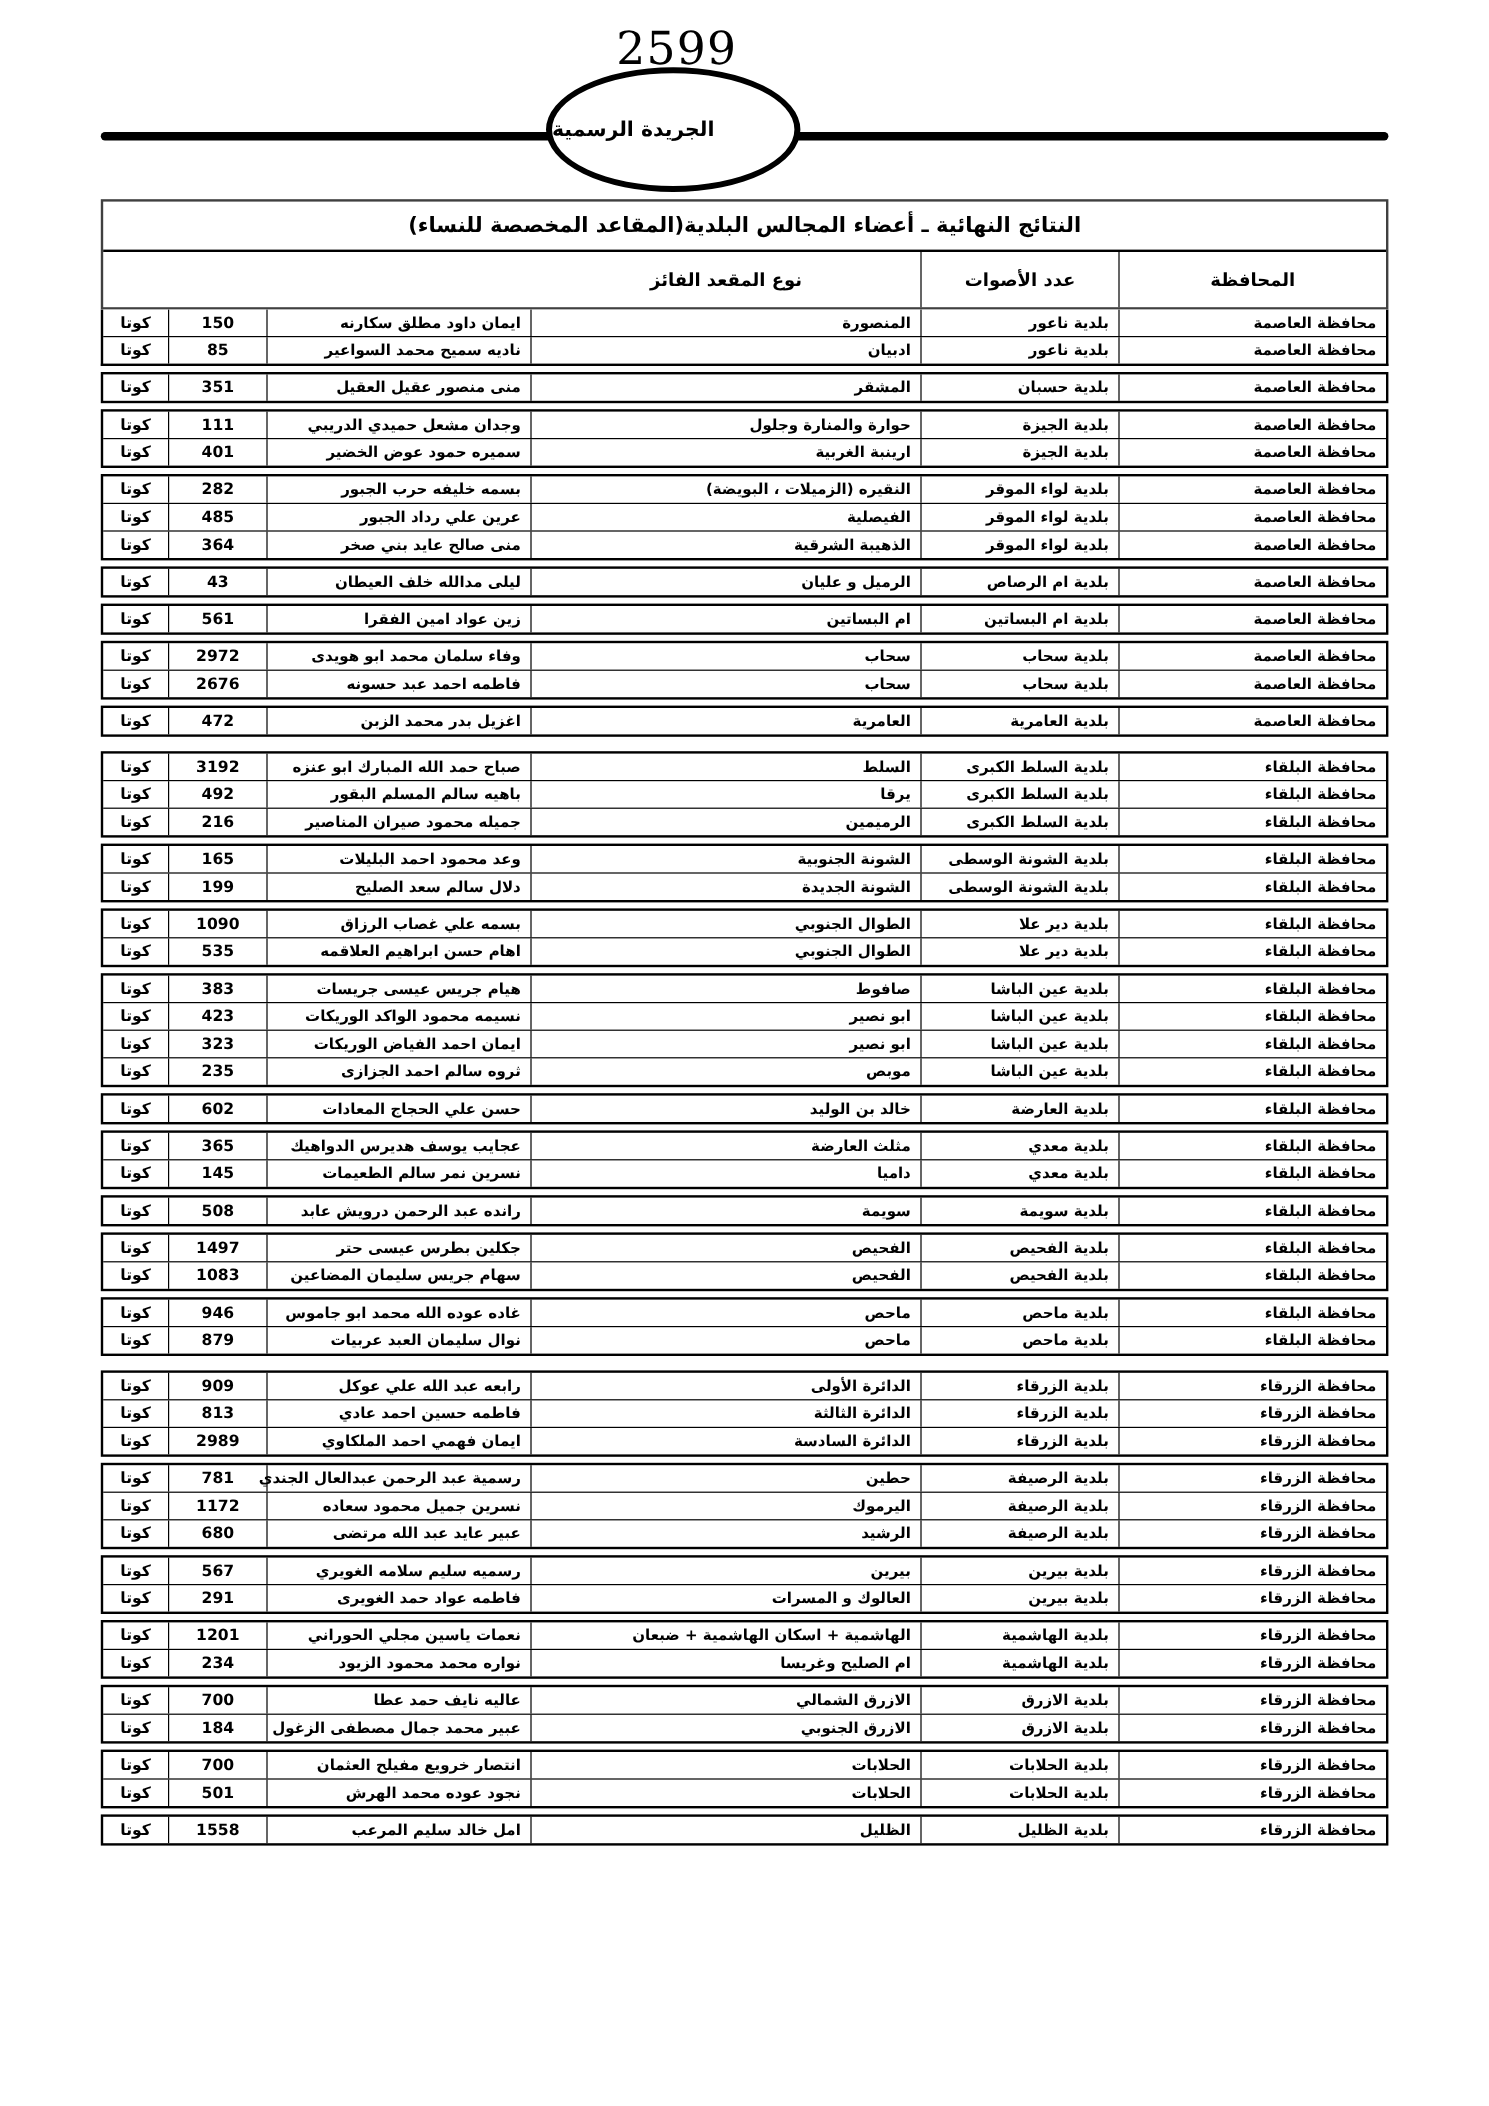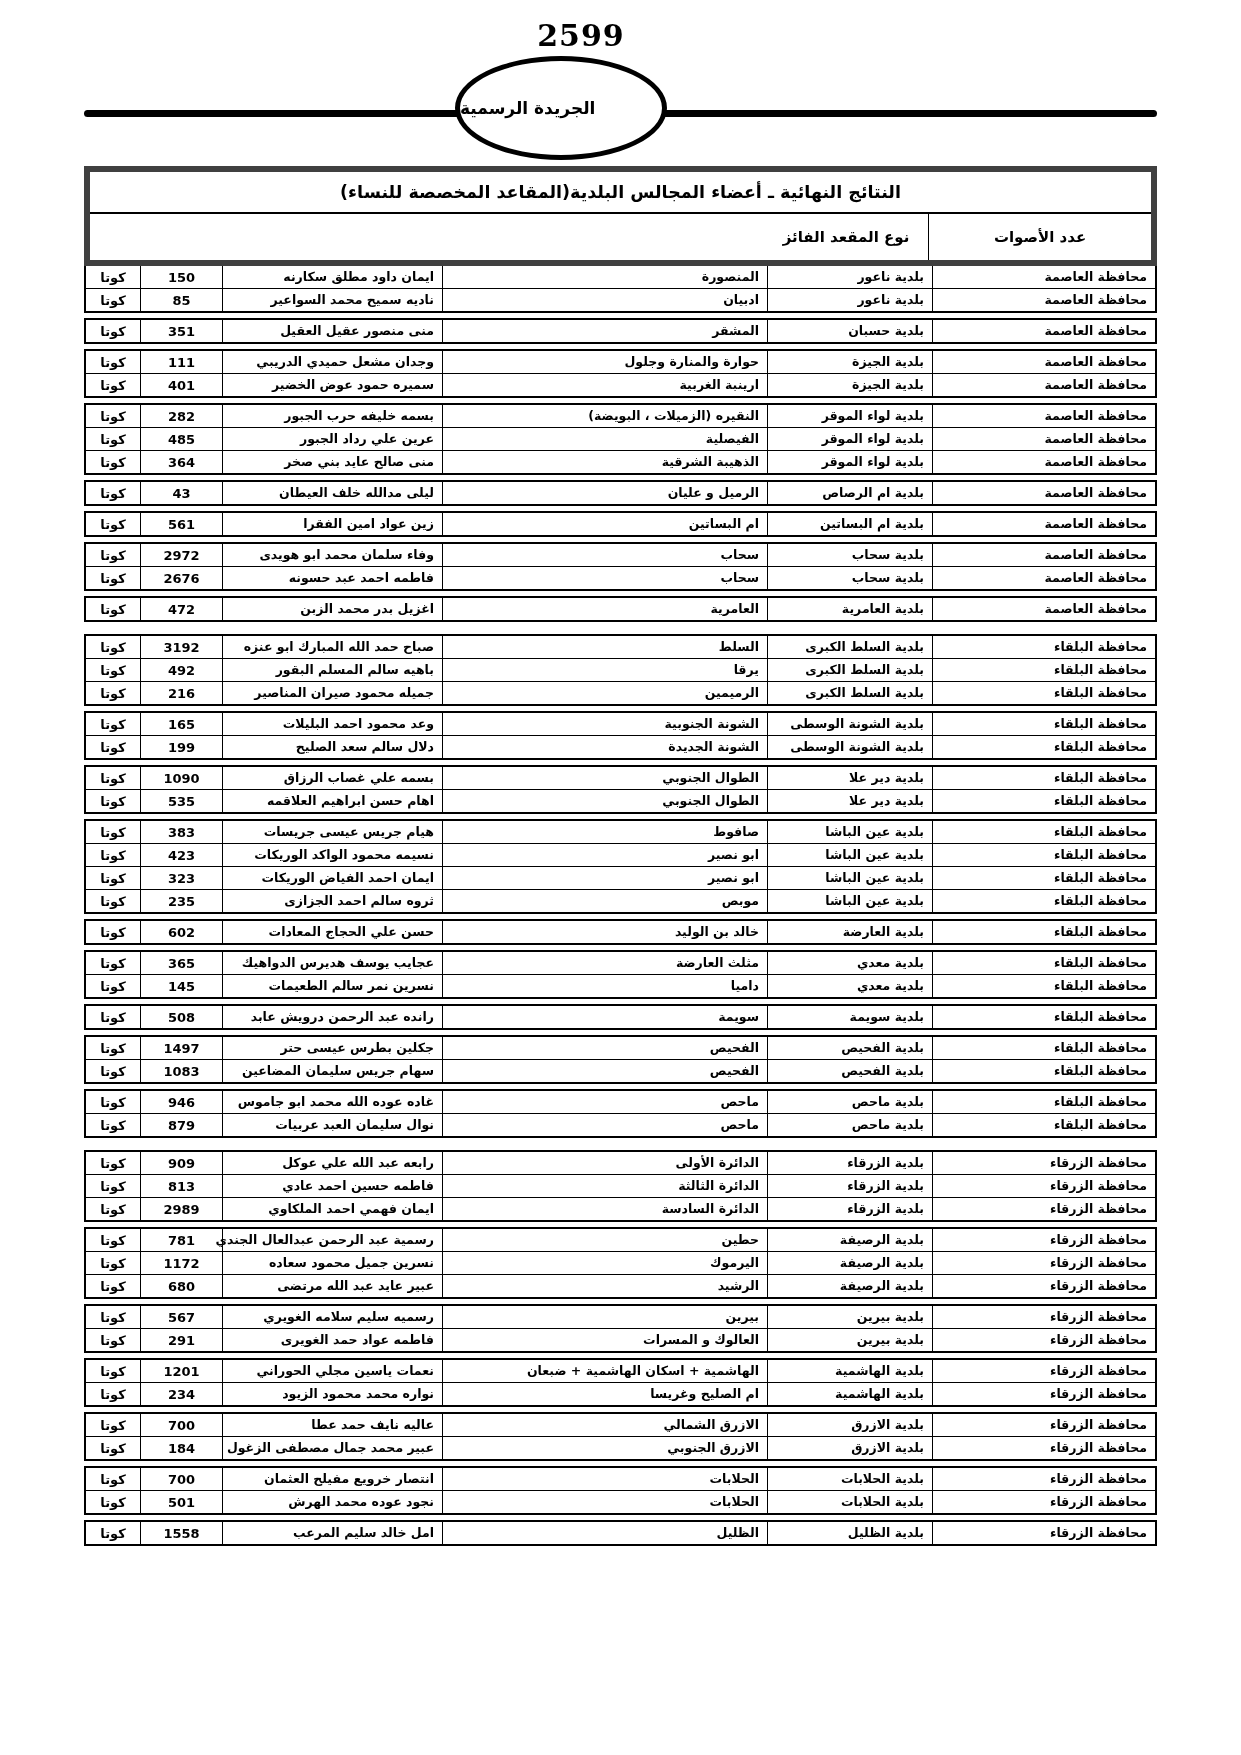--- a/index.html
+++ b/index.html
@@ -2,33 +2,33 @@
 <html lang="ar"><head>
 <meta charset="utf-8">
 <style>
   * { box-sizing: border-box; }
   html, body { margin: 0; padding: 0; background: #ffffff; }
   body { font-family: "DejaVu Sans", sans-serif; color: #000; }
   .page { position: relative; width: 1241px; height: 1755px; background: #fff; overflow: hidden; }
   .content { position: absolute; top: 0; left: 84px; width: 1073px; height: 100%; }
 
   .page-number {
-    position: absolute; top: 18px; left: 497px; transform: translateX(-50%);
-    font-family: "DejaVu Serif", serif; font-weight: bold; font-size: 30px; letter-spacing: 1px;
+    position: absolute; top: 18px; left: 480px; transform: translateX(-50%);
+    font-family: "DejaVu Serif", serif; font-weight: normal; font-size: 38px; letter-spacing: 1px;
   }
   .rule { position: absolute; top: 110px; left: 0; width: 100%; height: 7px; background: #000; border-radius: 4px; }
   .oval {
     position: absolute; top: 56px; left: 477px; transform: translateX(-50%);
     width: 212px; height: 104px; background: #fff; border: 5px solid #000; border-radius: 50%;
     display: flex; align-items: center; justify-content: flex-start; z-index: 2;
     font-size: 17px; font-weight: bold;
   }
 
   .results-table { position: absolute; top: 166px; left: 0; width: 1073px; direction: rtl; }
-  .thead { border: 6px solid #404040; background: #fff; }
+  .thead { border: 2px solid #404040; background: #fff; }
   .table-title {
     min-height: 40px; display: flex; align-items: center; justify-content: center;
     font-size: 17.5px; font-weight: bold; padding: 2px 6px; text-align: center;
   }
   .grid-row { display: grid; grid-template-columns: 222px 165px 325px 220px 82px auto; }
   .header-row { border-top: 2px solid #000; }
   .header-row > div {
     min-height: 46px; display: flex; align-items: center; justify-content: center;
     text-align: center; font-weight: bold; font-size: 15px; line-height: 1.25; padding: 2px 6px;
   }
@@ -56,20 +56,21 @@
 
     <div class="rule"></div>
     <div class="oval">
       <span>الجريدة الرسمية</span>
     </div>
 
     <div class="results-table">
       <div class="thead">
         <div class="table-title">النتائج النهائية ـ أعضاء المجالس البلدية(المقاعد المخصصة للنساء)</div>
         <div class="grid-row header-row" id="header-row">
+            <div class="governorate">المحافظة</div>
             <div class="votes">عدد الأصوات</div>
             <div class="seat">نوع المقعد الفائز</div>
           </div>
       </div>
       <div id="groups">
           <div class="group">
             <div class="grid-row row">
               <div class="governorate">محافظة العاصمة</div>
               <div class="municipality">بلدية ناعور</div>
               <div class="district">المنصورة</div>

